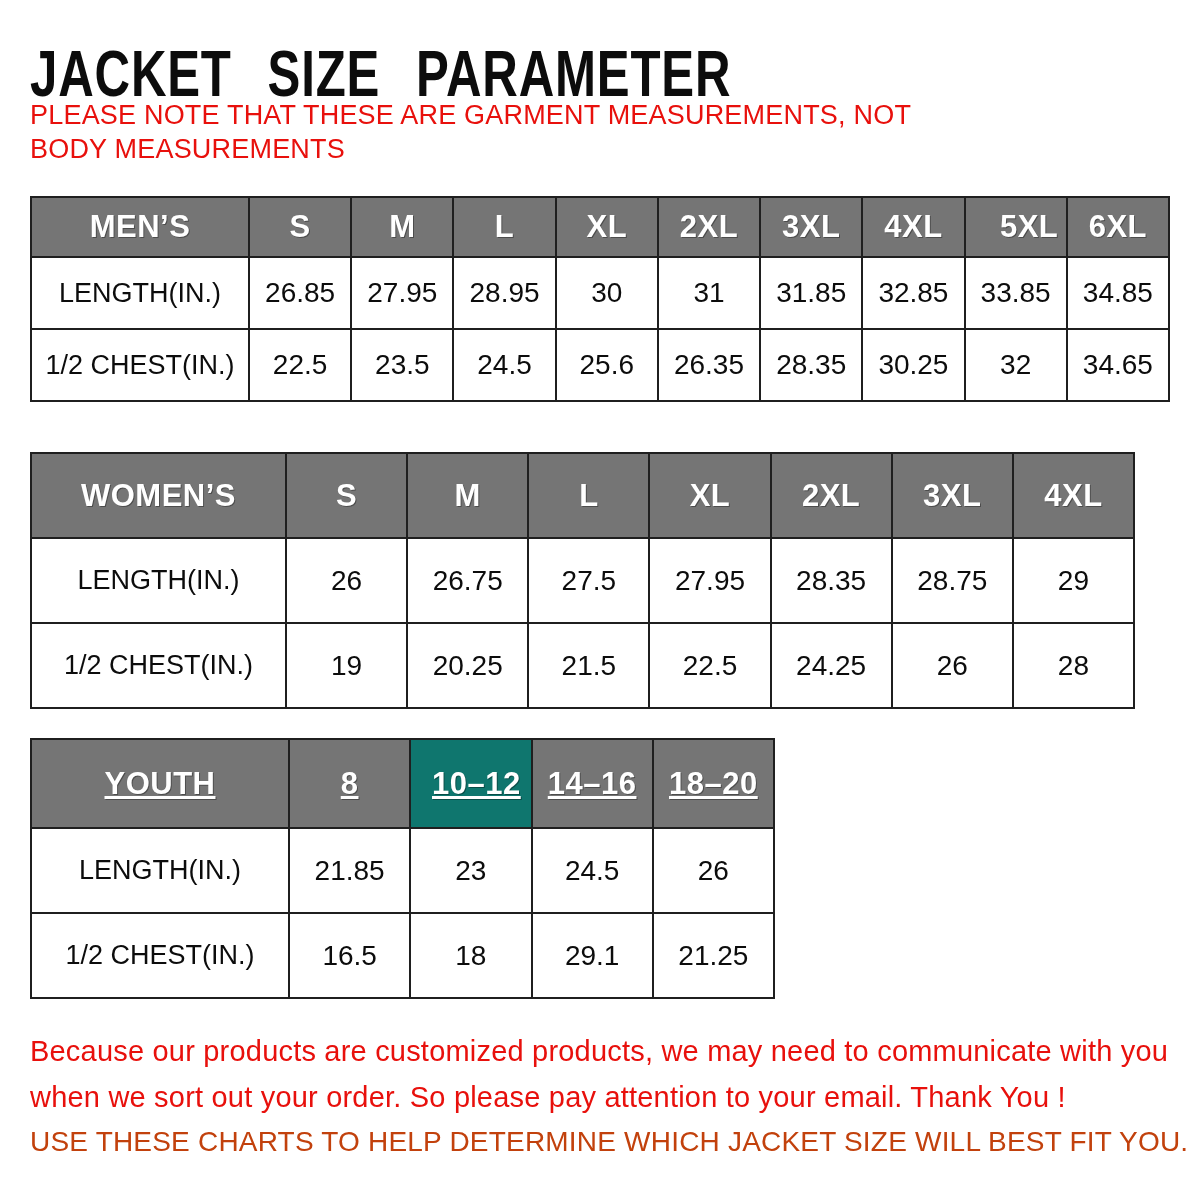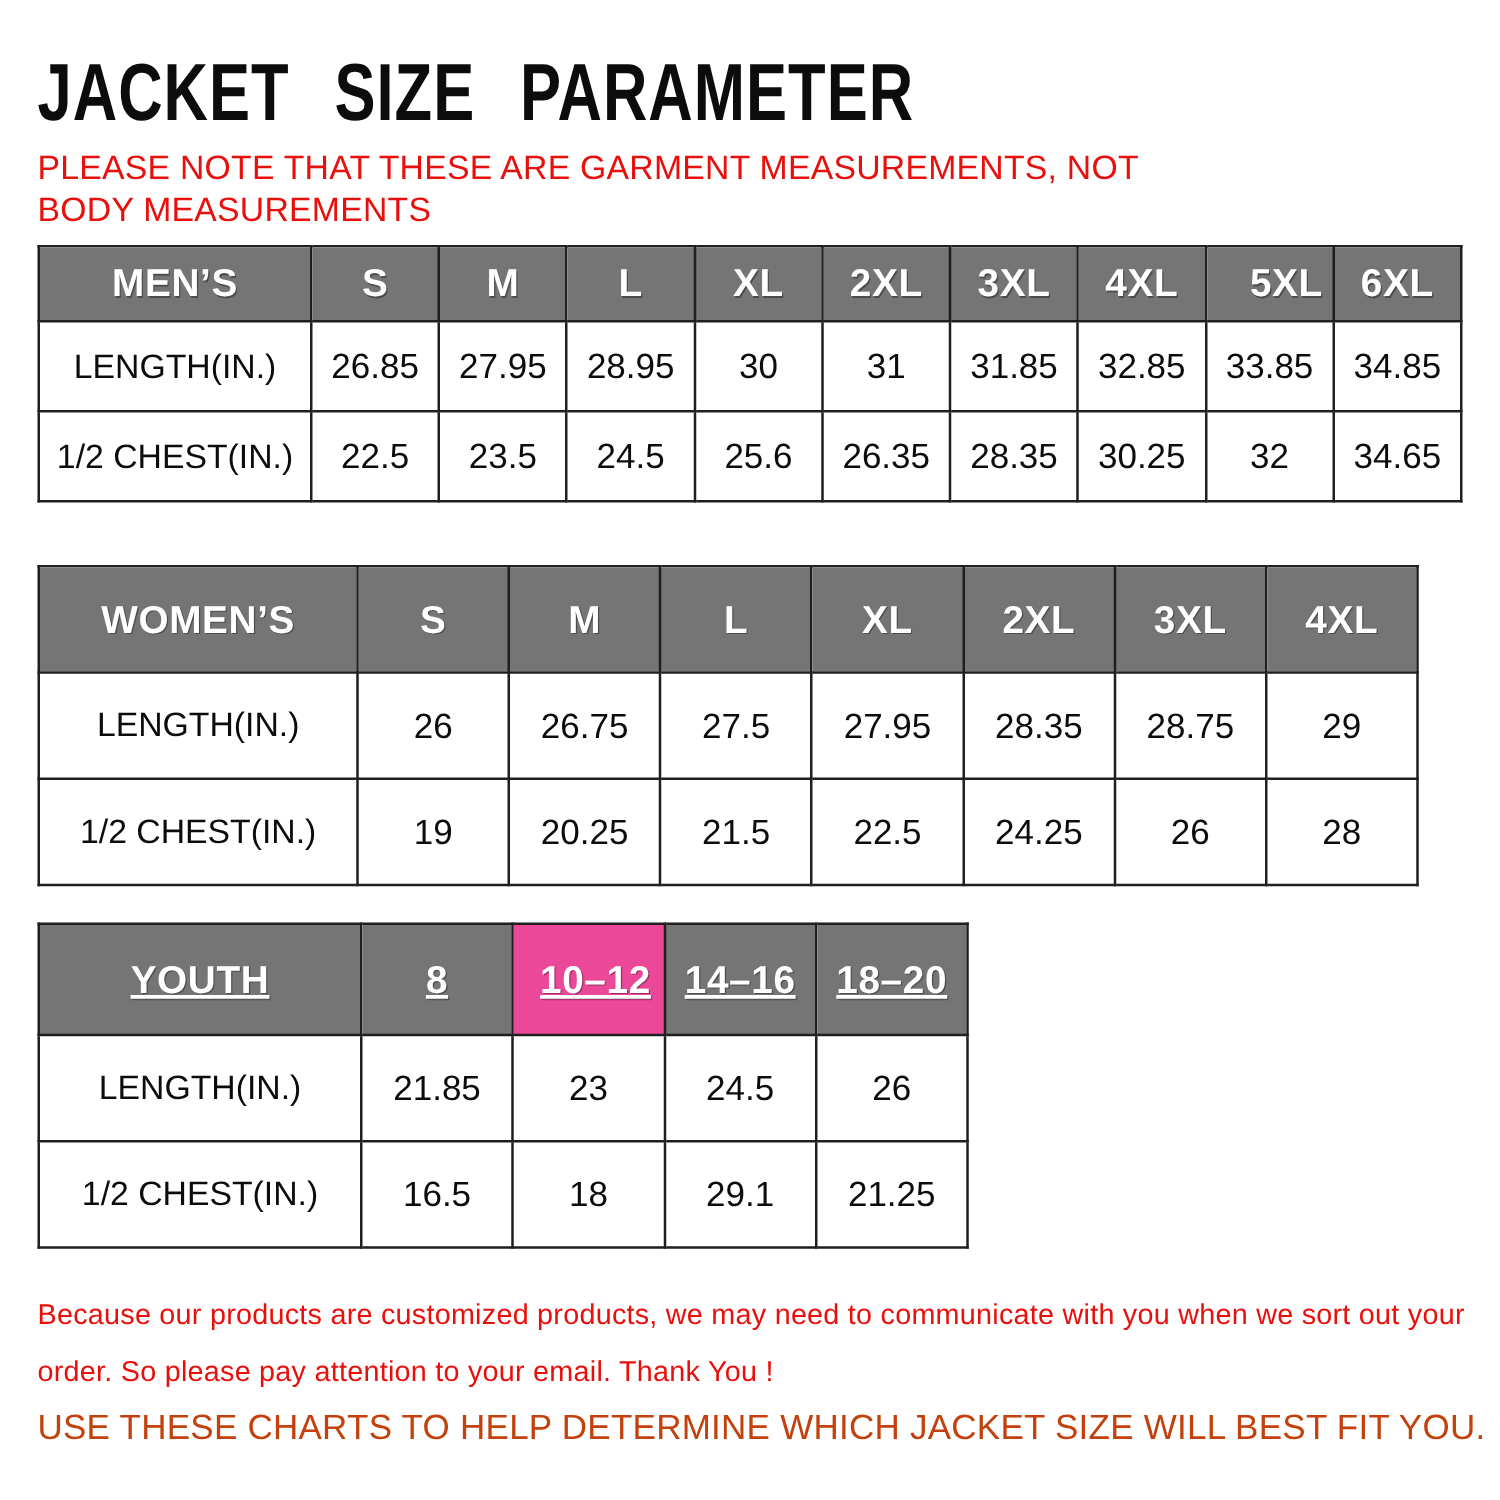--- a/index.html
+++ b/index.html
@@ -29,21 +29,21 @@
     font-size: 60px;
     font-weight: 800;
     letter-spacing: 1px;
     word-spacing: 26px;
     color: #0c0c0c;
   }
   
   .note {
     position: absolute;
     left: 30px;
-    top: 117px;
+    top: 98px;
     width: 912px;
     font-size: 27px;
     line-height: 34px;
     font-weight: 500;
     letter-spacing: 0.2px;
   }
   
   table.size-table {
     position: absolute;
     border-collapse: collapse;
@@ -94,21 +94,21 @@
   .t-youth  tbody tr { height: 85px; }
   .t-youth  thead th { font-size: 32px; text-decoration: underline; }
   .t-youth  tbody th, .t-youth tbody td { font-size: 29px; }
 
   
   .footer-para {
     position: absolute;
     left: 30px;
     top: 1028px;
     width: 1155px;
-    font-size: 23px;
+    font-size: 29px;
     line-height: 46px;
     font-weight: 500;
     letter-spacing: 0.2px;
   }
   .footer-use {
     position: absolute;
     left: 30px;
     top: 1126px;
     width: 1160px;
     font-size: 28px;
@@ -233,21 +233,21 @@
         <col class="label-col">
         <col>
         <col>
         <col>
         <col>
       </colgroup>
       <thead>
         <tr>
           <th style="background: rgb(117, 117, 117);">YOUTH</th>
           <th style="background: rgb(117, 117, 117);">8</th>
-          <th style="background: #ec4899; padding-left: 11px;">10–12</th>
+          <th style="background: #0f766e; padding-left: 11px;">10–12</th>
           <th style="background: rgb(117, 117, 117);">14–16</th>
           <th style="background: rgb(117, 117, 117);">18–20</th>
         </tr>
       </thead>
       <tbody>
         <tr>
           <th>LENGTH(IN.)</th>
           <td>21.85</td>
           <td>23</td>
           <td>24.5</td>

